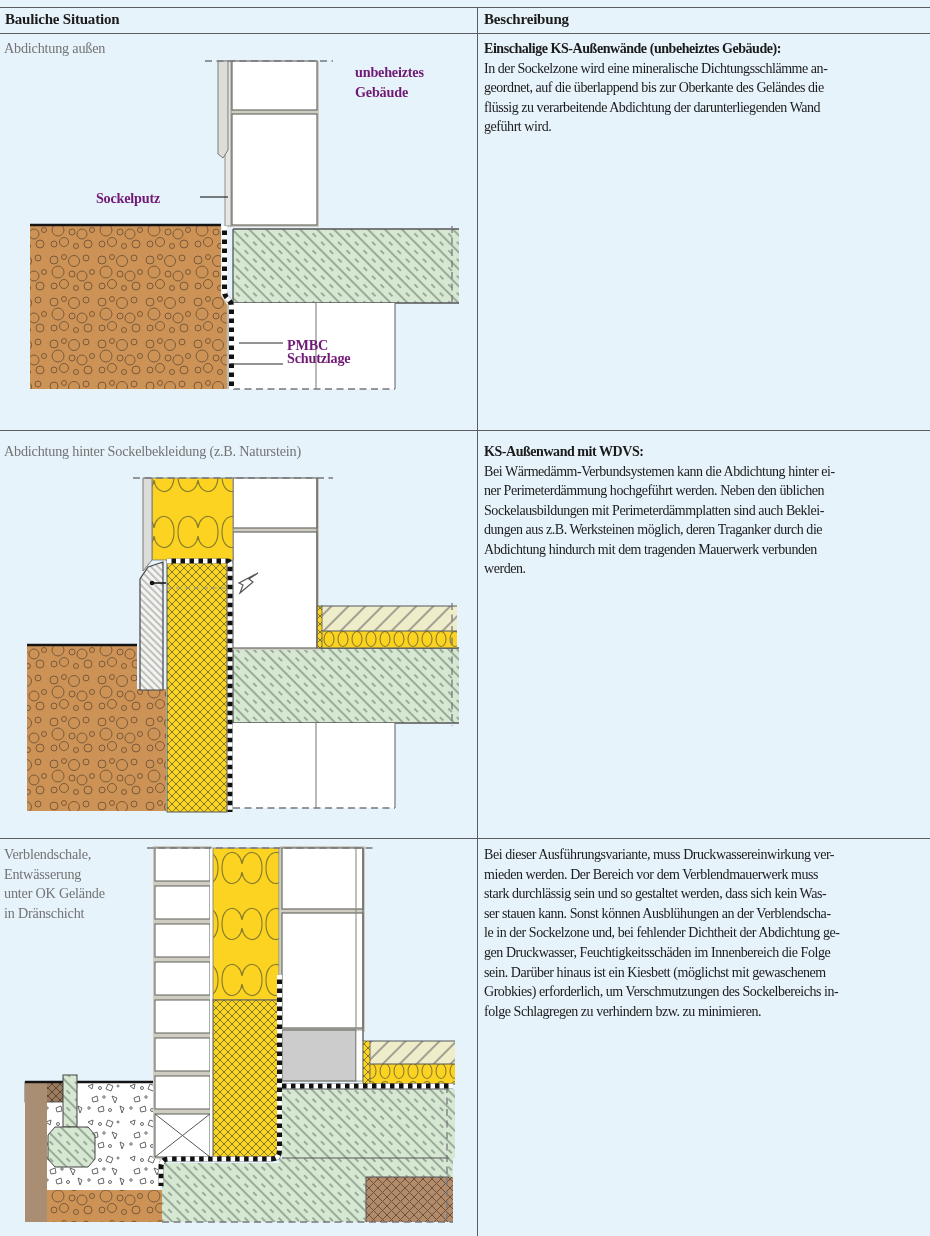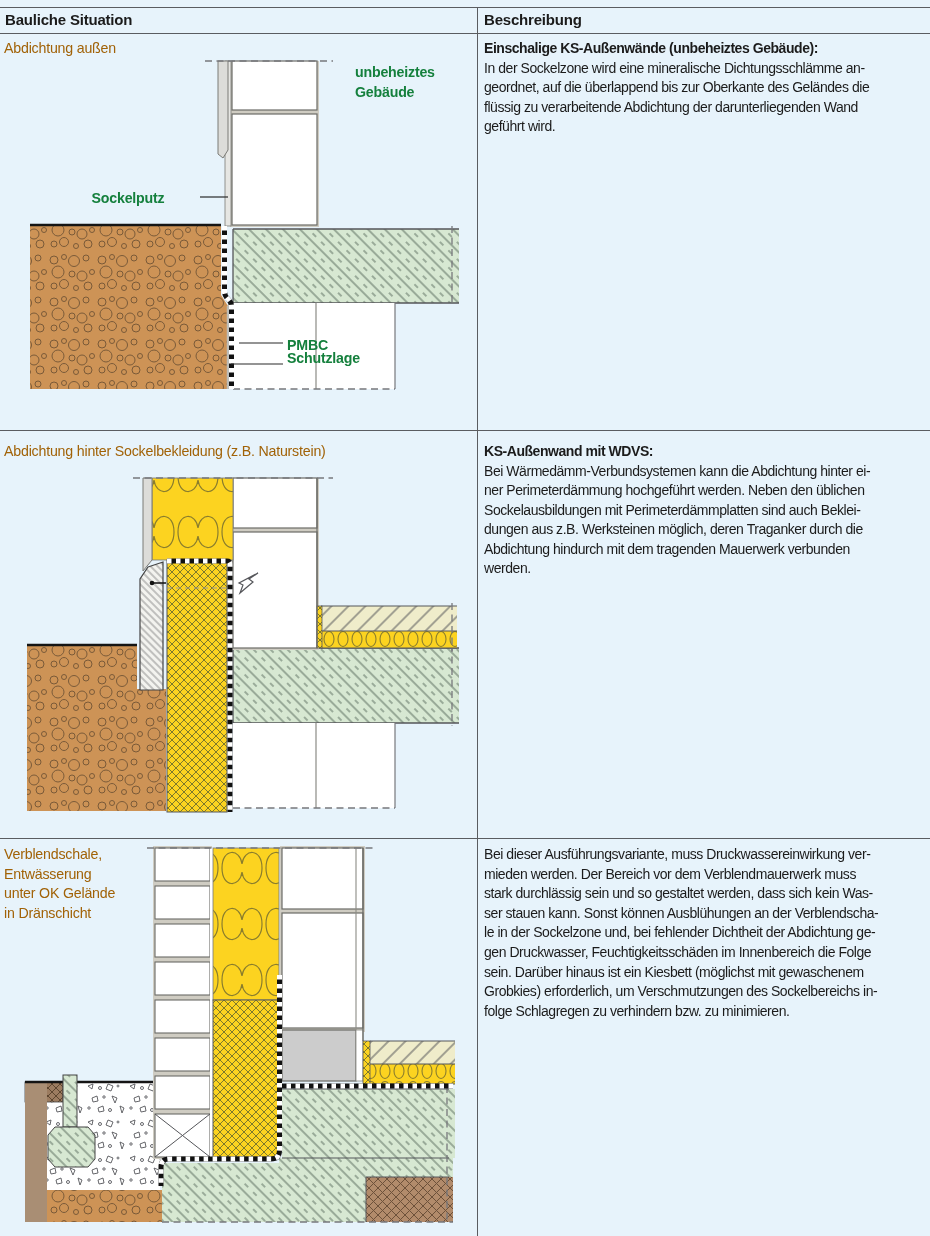--- a/index.html
+++ b/index.html
@@ -1,31 +1,31 @@
 <!DOCTYPE html>
 <html><head>
 <meta charset="utf-8">
 <style>
   html,body{margin:0;padding:0;}
   #page{
     position:relative;
     width:930px;height:1236px;
     background:#e7f3fb;
-    font-family:Liberation Sans, sans-serif;
+    font-family:Liberation Serif, serif;
     color:#1b1b1b;
     overflow:hidden;
   }
   .hline{position:absolute;height:1px;background:#5a5c60;}
   .vline{position:absolute;width:1px;background:#5a5c60;}
   .cellhead{position:absolute;font-size:15px;font-weight:bold;letter-spacing:-0.2px;white-space:nowrap;}
-  .caption{position:absolute;font-size:14.2px;line-height:19.5px;letter-spacing:-0.2px;white-space:nowrap;color:#a16207;}
+  .caption{position:absolute;font-size:14.2px;line-height:19.5px;letter-spacing:-0.2px;white-space:nowrap;color:#737373;}
   .desc{position:absolute;left:484px;width:446px;}
   .desc-title{font-size:14px;font-weight:bold;line-height:19.5px;letter-spacing:-0.45px;white-space:nowrap;}
   .desc-body{font-size:14px;line-height:19.6px;letter-spacing:-0.45px;white-space:nowrap;}
-  .dlabel{position:absolute;font-size:14.2px;font-weight:bold;line-height:20px;letter-spacing:-0.2px;white-space:nowrap;color:#15803d;}
+  .dlabel{position:absolute;font-size:14.2px;font-weight:bold;line-height:20px;letter-spacing:-0.2px;white-space:nowrap;color:#701a75;}
   .dlabel.right{text-align:center;}
 </style>
 </head>
 <body>
 
 <div id="page">
 
   <div class="hline" style="left:0;top:7px;width:930px;"></div>
   <div class="hline" style="left:0;top:33px;width:930px;"></div>
   <div class="hline" style="left:0;top:430px;width:930px;"></div>

